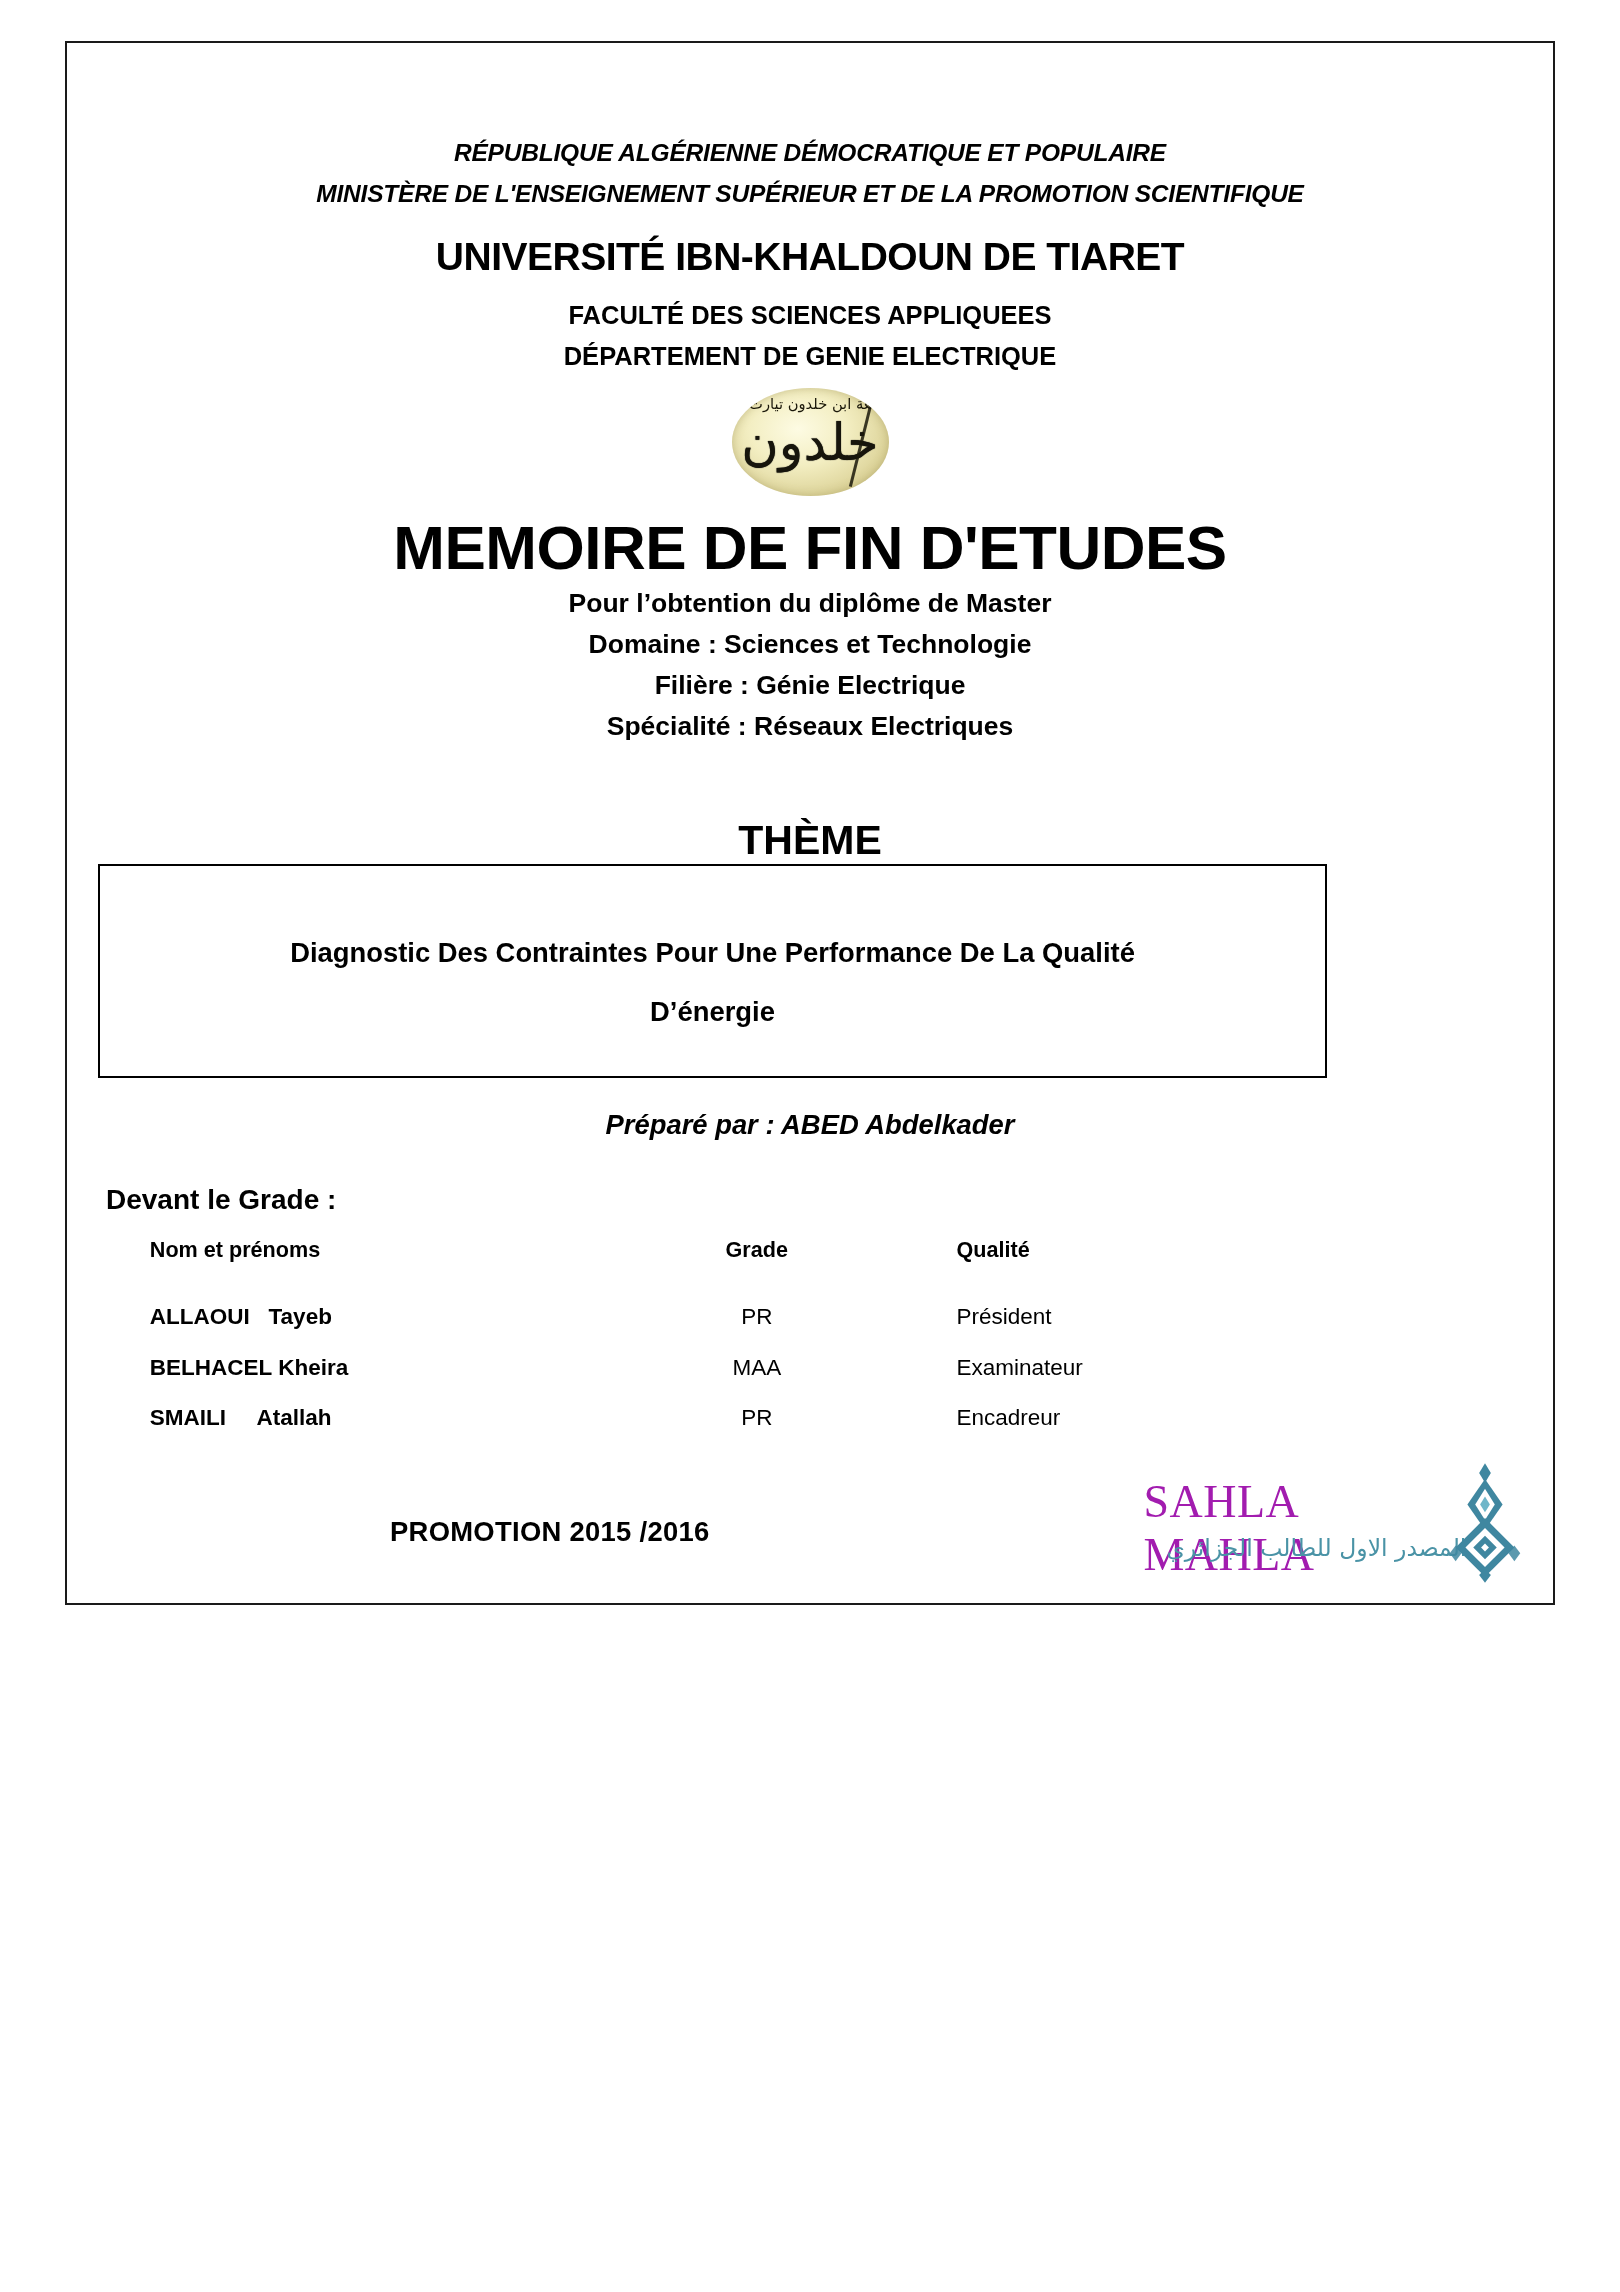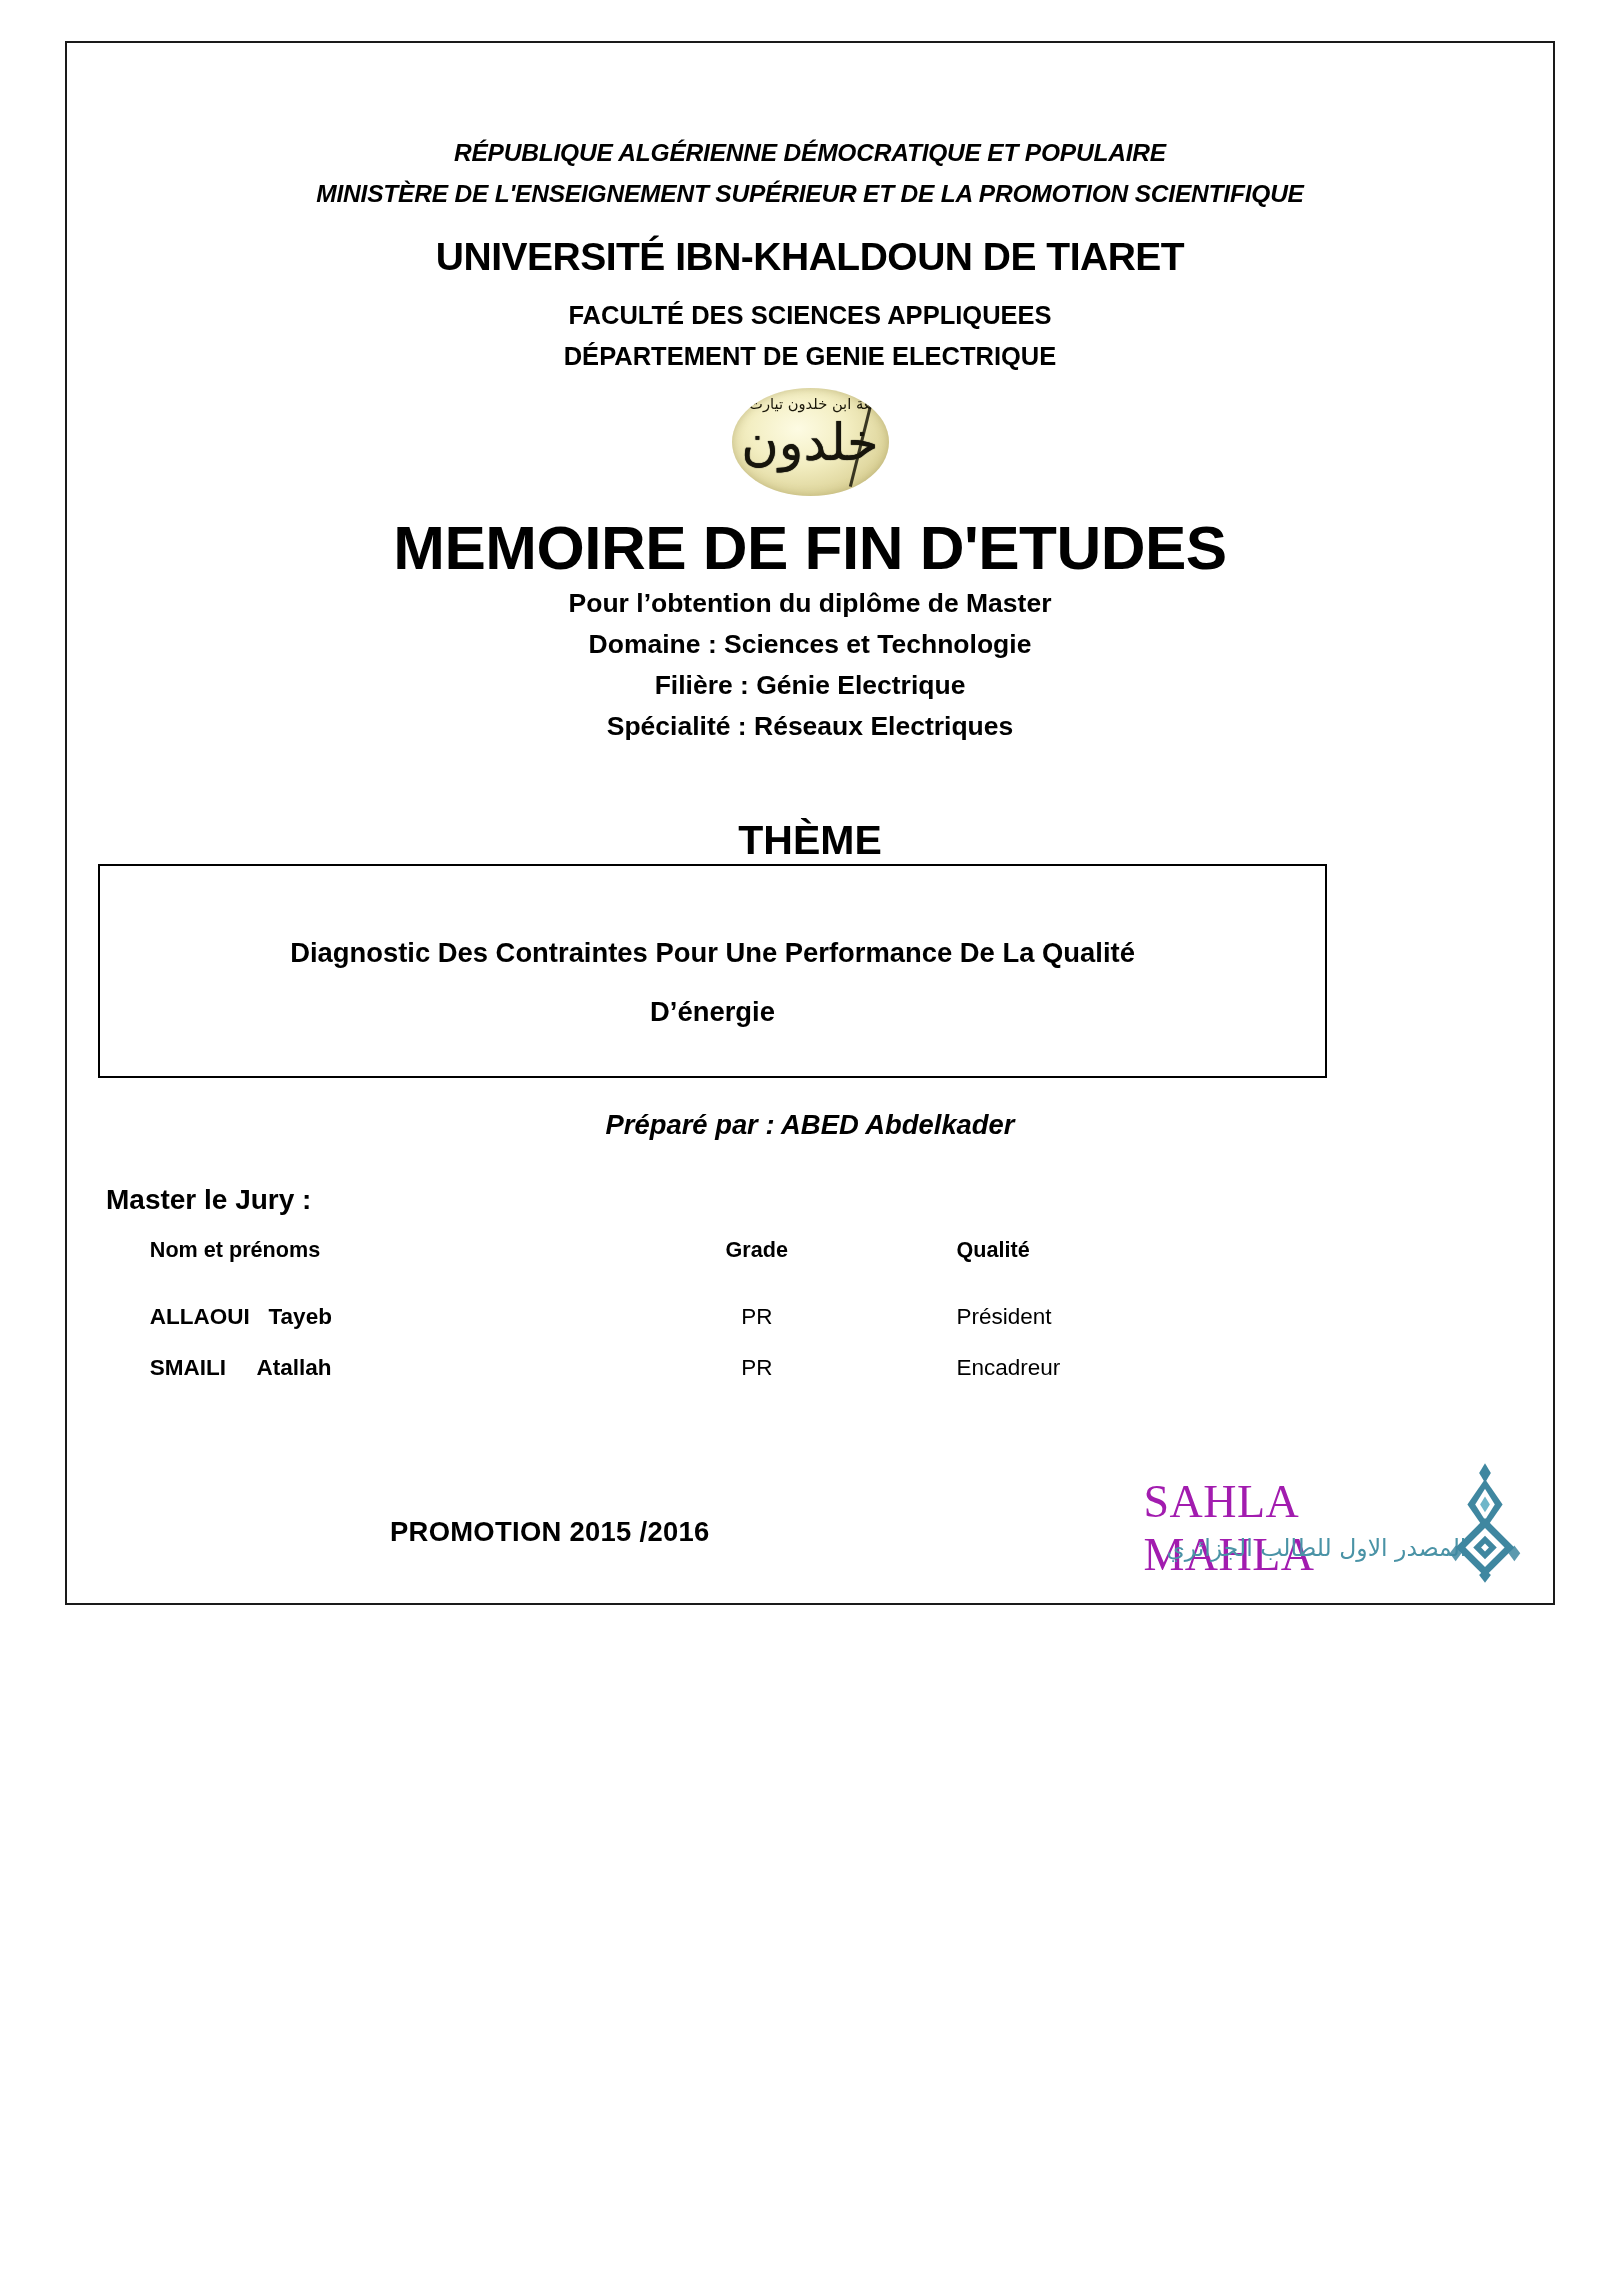--- a/index.html
+++ b/index.html
@@ -309,35 +309,40 @@
     <div id="theme-heading">
       <span>THÈME</span>
     </div>
     <div id="theme-box">
       <div class="theme-line" id="theme-l0">Diagnostic Des Contraintes Pour Une Performance De La Qualité</div>
       <div class="theme-line" id="theme-l1">D’énergie</div>
     </div>
 
     <div id="prepared-by">Préparé par : ABED   Abdelkader</div>
 
-    <div id="jury-title">Master le Jury :</div>
+    <div id="jury-title">Devant le Grade :</div>
     <div id="jury-table">
       <table>
         <thead>
           <tr>
             <th class="c-name">Nom et prénoms</th>
             <th class="c-grade">Grade</th>
             <th class="c-role">Qualité</th>
           </tr>
         </thead>
         <tbody>
           <tr>
             <td class="c-name">ALLAOUI   Tayeb</td>
             <td class="c-grade">PR</td>
             <td class="c-role">Président</td>
+          </tr>
+          <tr>
+            <td class="c-name">BELHACEL Kheira</td>
+            <td class="c-grade">MAA</td>
+            <td class="c-role">Examinateur</td>
           </tr>
           <tr>
             <td class="c-name">SMAILI     Atallah</td>
             <td class="c-grade">PR</td>
             <td class="c-role">Encadreur</td>
           </tr>
         </tbody>
       </table>
     </div>
 

